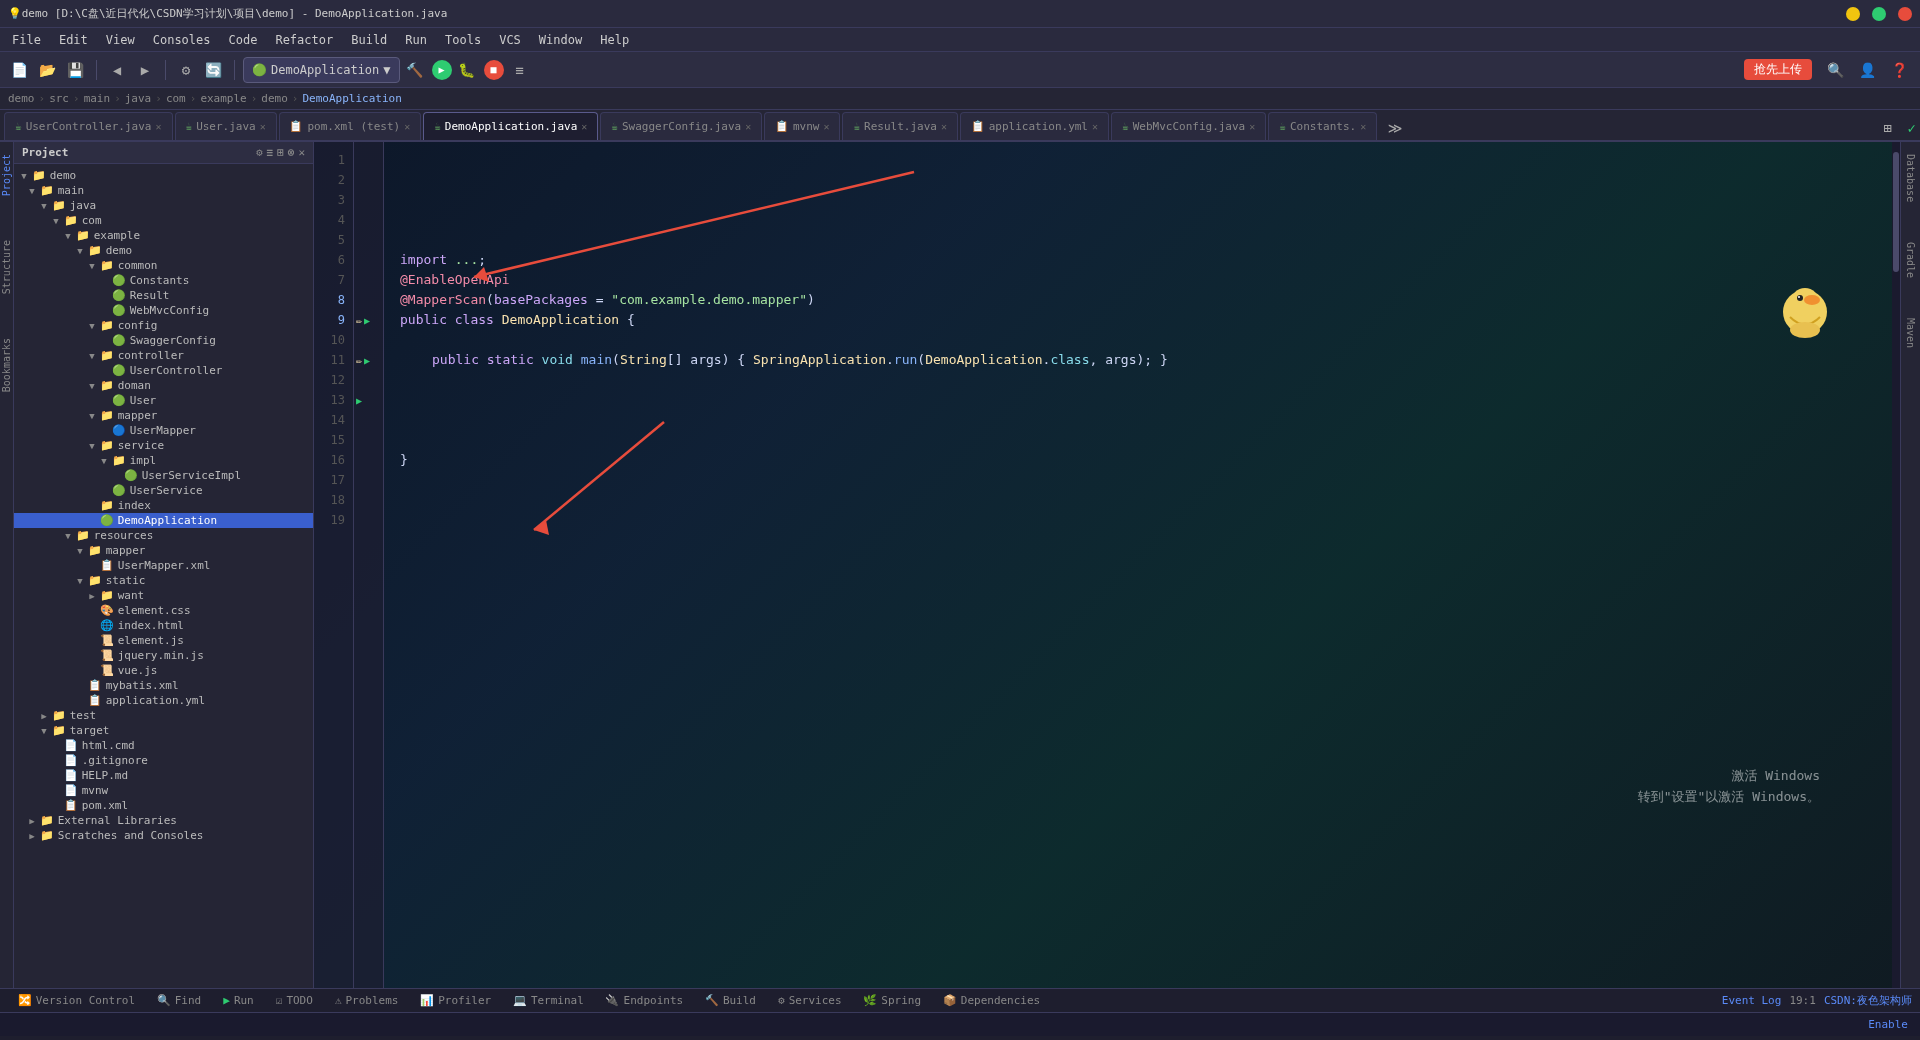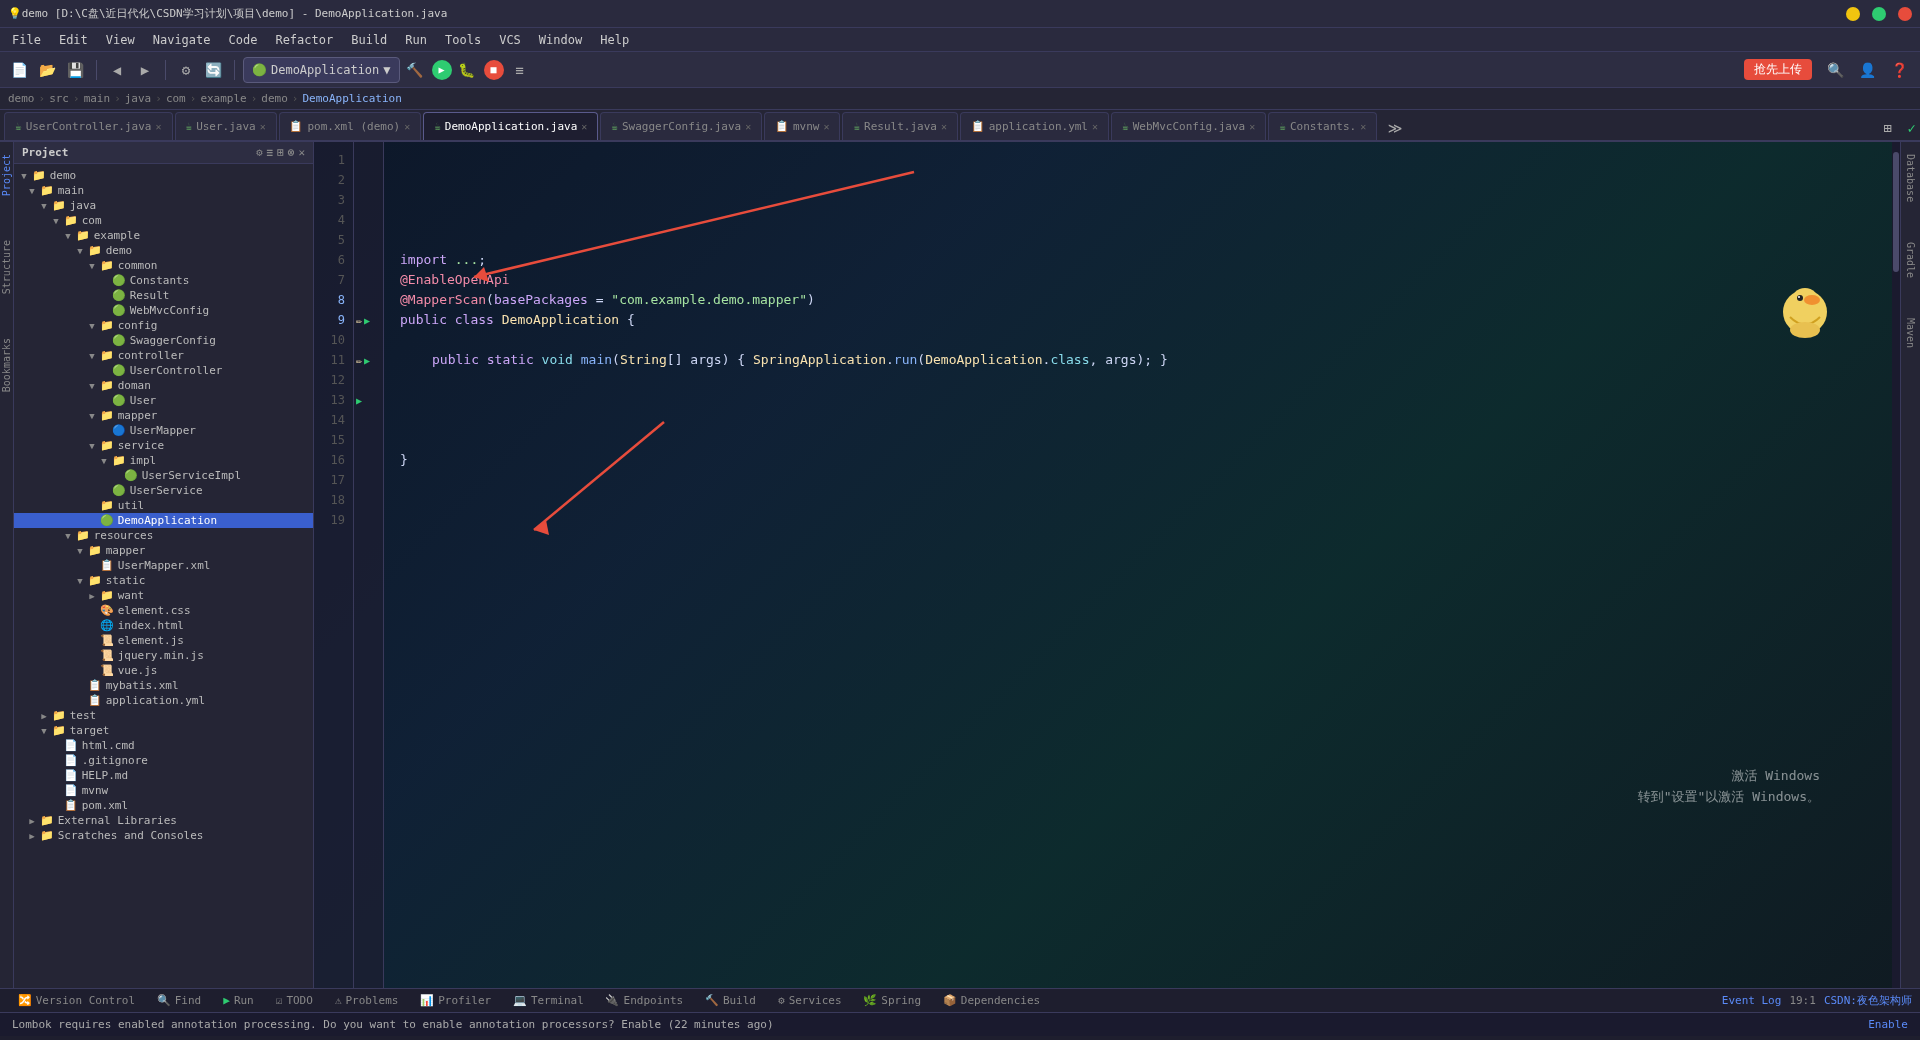--- a/index.html
+++ b/index.html
@@ -351,21 +351,21 @@
     <div class="win-btn btn-min"></div>
     <div class="win-btn btn-max"></div>
     <div class="win-btn btn-close"></div>
   </div>
 </div>
 
 <div id="menu-bar">
   <div class="menu-item">File</div>
   <div class="menu-item">Edit</div>
   <div class="menu-item">View</div>
-  <div class="menu-item">Navigate</div>
+  <div class="menu-item">Consoles</div>
   <div class="menu-item">Code</div>
   <div class="menu-item">Refactor</div>
   <div class="menu-item">Build</div>
   <div class="menu-item">Run</div>
   <div class="menu-item">Tools</div>
   <div class="menu-item">VCS</div>
   <div class="menu-item">Window</div>
   <div class="menu-item">Help</div>
 </div>
 
@@ -422,21 +422,21 @@
     <span>UserController.java</span>
     <span class="tab-close">✕</span>
   </div>
   <div class="tab">
     <span style="color:#6cbf67;">☕</span>
     <span>User.java</span>
     <span class="tab-close">✕</span>
   </div>
   <div class="tab">
     <span style="color:#cc8844;">📋</span>
-    <span>pom.xml (demo)</span>
+    <span>pom.xml (test)</span>
     <span class="tab-close">✕</span>
   </div>
   <div class="tab active">
     <span style="color:#6cbf67;">☕</span>
     <span>DemoApplication.java</span>
     <span class="tab-close">✕</span>
   </div>
   <div class="tab">
     <span style="color:#6cbf67;">☕</span>
     <span>SwaggerConfig.java</span>
@@ -601,21 +601,21 @@
         <span>UserServiceImpl</span>
       </div>
       <div class="tree-item indent-7">
         <span class="tree-arrow"> </span>
         <span class="tree-icon spring-icon">🟢</span>
         <span>UserService</span>
       </div>
       <div class="tree-item indent-6">
         <span class="tree-arrow"> </span>
         <span class="tree-icon folder-icon">📁</span>
-        <span>util</span>
+        <span>index</span>
       </div>
       <div class="tree-item selected indent-6">
         <span class="tree-arrow"> </span>
         <span class="tree-icon spring-icon">🟢</span>
         <span>DemoApplication</span>
       </div>
       <div class="tree-item indent-4">
         <span class="tree-arrow">▼</span>
         <span class="tree-icon folder-icon">📁</span>
         <span>resources</span>
@@ -903,15 +903,14 @@
     <span>Dependencies</span>
   </div>
   <div class="bottom-right">
     <span style="cursor:pointer; color:#5a8af7;">Event Log</span>
     <span>19:1</span>
     <span style="color:#5a8af7;">CSDN:夜色架构师</span>
   </div>
 </div>
 
 <div id="notification-bar">
-  <span>Lombok requires enabled annotation processing. Do you want to enable annotation processors? Enable (22 minutes ago)</span>
   <span style="margin-left:auto; color:#5a8af7; cursor:pointer;">Enable</span>
 </div>
 
 </body></html>

